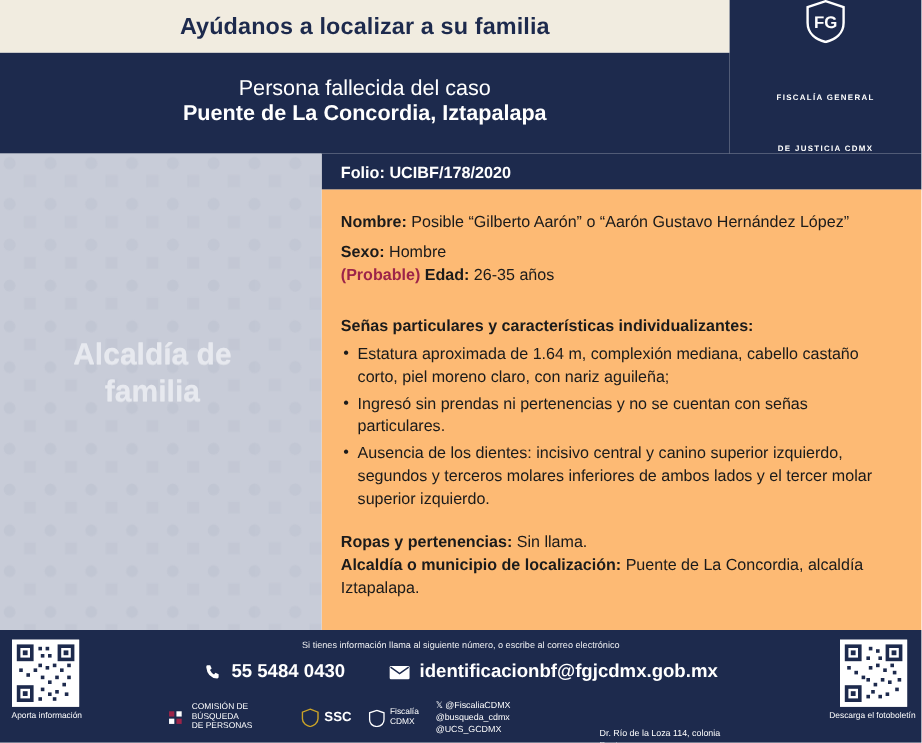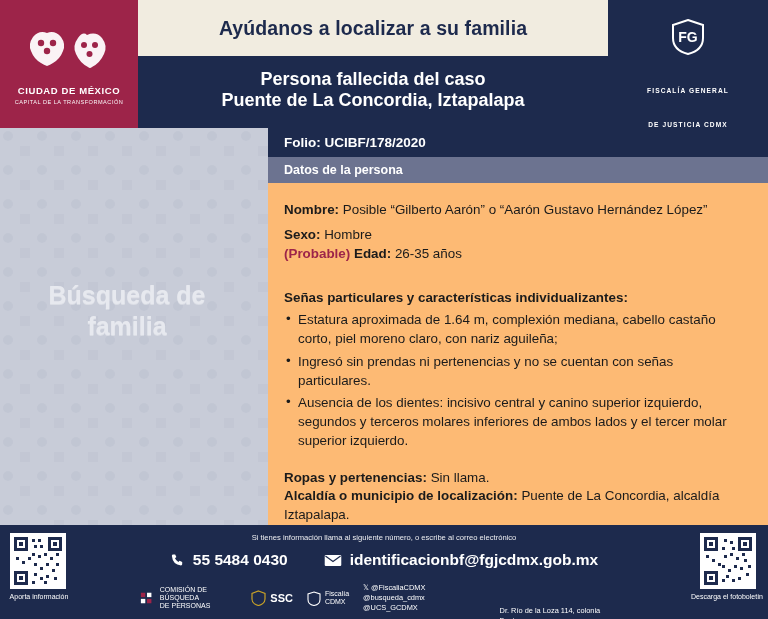--- a/index.html
+++ b/index.html
@@ -18,35 +18,35 @@
     display:flex; flex-direction:column; align-items:center; justify-content:center;
     padding-top:6px;
   }
   .cdmx-mark { width:104px; height:46px; position:relative; margin-bottom:6px; }
   .cdmx-mark svg { display:block; }
   .cdmx-title { font-size:9.5px; letter-spacing:.6px; font-weight:700; margin-top:4px; }
   .cdmx-sub { font-size:5.6px; letter-spacing:.5px; margin-top:3px; opacity:.95; }
 
   .top-center { flex:1; display:flex; flex-direction:column; }
   .top-center-a {
-    background:#f1ece0; color:#1d2a4d; height:56px;
+    background:#f1ece0; color:#1d2a4d; height:44px;
     display:flex; align-items:center; justify-content:center;
   }
   .top-center-a h1 { font-size:19.5px; font-weight:700; letter-spacing:.1px; }
   .top-center-b {
     background:#1d2a4d; color:#fff; flex:1;
     display:flex; flex-direction:column; align-items:center; justify-content:center;
     line-height:1.18; padding-bottom:4px;
   }
-  .top-center-b .l1 { font-size:18px; font-weight:700; }
+  .top-center-b .l1 { font-size:18px; font-weight:400; }
   .top-center-b .l2 { font-size:18px; font-weight:700; }
 
   .top-right {
     width: 160px; background:#1d2a4d; color:#fff;
-    display:flex; flex-direction:column; align-items:center; justify-content:flex-end;gap:25px;
+    display:flex; flex-direction:column; align-items:center; justify-content:space-between;gap:25px;
   }
   .fis-logo { width:34px; height:36px; margin-bottom:7px; }
   .fis-t1 { font-size:6.6px; font-weight:700; letter-spacing:1.1px; }
   .fis-t2 { font-size:6.6px; font-weight:700; letter-spacing:1.1px; margin-top:2px; }
 
   
   .body { display:flex; height:397px; }
 
   .left-panel {
     width:268px; background:#c8ccd8; position:relative; overflow:hidden;
@@ -106,38 +106,20 @@
   .social { font-size:7.4px; line-height:1.35; }
   .addr { font-size:7.4px; line-height:1.35; text-align:left;margin-top:45px; }
 </style>
 </head>
 <body>
 
 <div class="sheet">
 
   <div class="top">
 
-    <div class="top-left">
-      <div class="cdmx-mark">
-        <svg width="104" height="46" viewBox="0 0 104 46">
-          <g fill="#ffffff">
-            <path d="M30 4 q8 -3 14 4 q5 7 2 14 q-3 8 -10 12 q-3 2 -6 3 q-3 -1 -6 -3 q-7 -4 -10 -12 q-3 -7 2 -14 q6 -7 14 -4z" opacity="0.95"></path>
-            <circle cx="24" cy="14" r="3.2" fill="#9d2449"></circle>
-            <circle cx="36" cy="14" r="3.2" fill="#9d2449"></circle>
-            <circle cx="30" cy="22" r="3.2" fill="#9d2449"></circle>
-            <path d="M70 6 q9 -4 15 3 q6 8 2 16 q-4 9 -12 13 q-1 1 -2 1 q-1 0 -2 -1 q-8 -4 -12 -13 q-4 -8 2 -16 q5 -7 9 -3z" opacity="0.95"></path>
-            <circle cx="67" cy="16" r="3" fill="#9d2449"></circle>
-            <circle cx="78" cy="16" r="3" fill="#9d2449"></circle>
-            <circle cx="72.5" cy="25" r="3" fill="#9d2449"></circle>
-          </g>
-        </svg>
-      </div>
-      <div class="cdmx-title">CIUDAD DE MÉXICO</div>
-      <div class="cdmx-sub">CAPITAL DE LA TRANSFORMACIÓN</div>
-    </div>
 
     <div class="top-center">
       <div class="top-center-a">
         <h1>Ayúdanos a localizar a su familia</h1>
       </div>
       <div class="top-center-b">
         <div class="l1">Persona fallecida del caso</div>
         <div class="l2">Puente de La Concordia, Iztapalapa</div>
       </div>
     </div>
@@ -160,32 +142,31 @@
       <svg class="pattern" width="268" height="397">
         <defs>
           <pattern id="dots" width="34" height="34" patternUnits="userSpaceOnUse">
             <circle cx="8" cy="8" r="5" fill="#bcc1cf"></circle>
             <rect x="20" y="18" width="10" height="10" fill="#bfc4d1"></rect>
           </pattern>
         </defs>
         <rect width="268" height="397" fill="url(#dots)"></rect>
       </svg>
       <div class="left-label">
-        <div>Búsqueda de</div>
+        <div>Alcaldía de</div>
         <div>familia</div>
       </div>
     </div>
 
     <div class="right-panel">
 
       <div class="folio-bar">
         <span>Folio:</span>&nbsp;<span>UCIBF/178/2020</span>
       </div>
 
-      <div class="datos-bar">Datos de la persona</div>
 
       <div class="content">
 
         <div class="block tight">
           <b>Nombre:</b>
           <span>Posible “Gilberto Aarón” o “Aarón Gustavo Hernández López”</span>
         </div>
 
         <div>
           <b>Sexo:</b>

